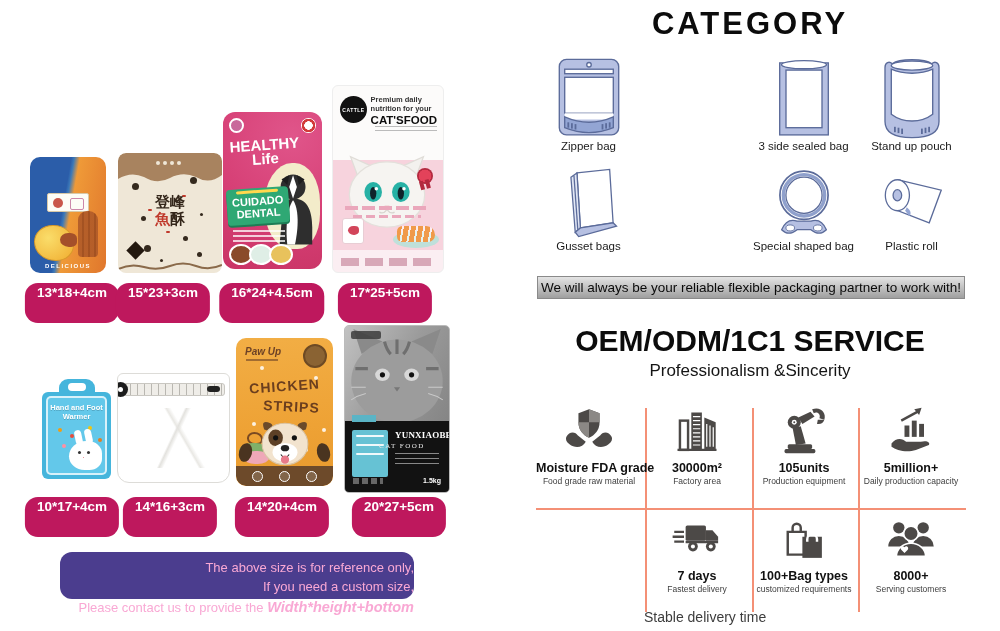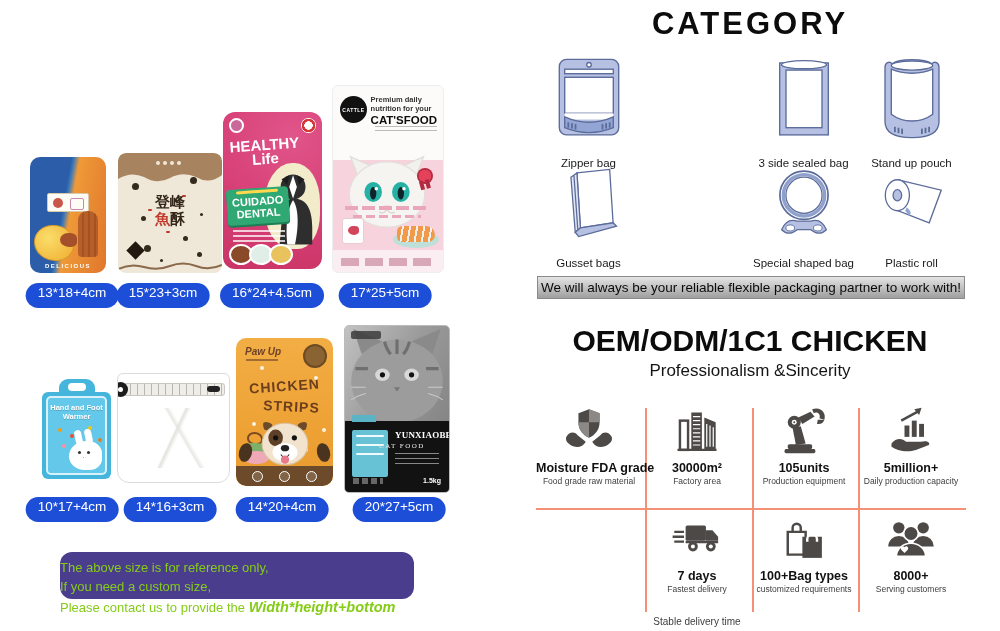--- a/index.html
+++ b/index.html
@@ -7,24 +7,24 @@
   body{font-family:"Liberation Sans",sans-serif;background:#fff}
   .page{position:relative;width:1000px;height:631px;background:#fff;overflow:hidden}
   .abs{position:absolute}
 
   
   .custom-header{position:absolute;left:0;top:16px;width:500px;display:flex;align-items:center;justify-content:center;gap:12px}
   .dash{width:34px;height:5px;background:#141414}
   .custom-header h1{font-size:27px;font-weight:900;font-style:italic;white-space:nowrap;transform:scaleX(.9);color:#111;letter-spacing:0}
 
   
-  .pill{position:absolute;transform:translateX(-50%);background:#1d4ed8;color:#fff;font-weight:400;font-size:13.5px;padding:2px 12px 0;border-radius:13px;white-space:nowrap;height:25px}
+  .pill{position:absolute;transform:translateX(-50%);background:#be185d;color:#fff;font-weight:700;font-size:13.5px;padding:2px 12px 0;border-radius:13px;white-space:nowrap;height:40px}
 
   
-  .note{position:absolute;left:60px;top:552px;width:354px;height:47px;background:#4b3d8e;border-radius:12px;color:#84cc16;text-align:left;font-size:13px;padding-top:7px;line-height:1.45}
+  .note{position:absolute;left:60px;top:552px;width:354px;height:47px;background:#4b3d8e;border-radius:12px;color:#f9a8d4;text-align:right;font-size:13px;padding-top:7px;line-height:1.45}
   .note .em{font-weight:800;font-style:italic;font-size:14.5px}
 
   
   .bag{position:absolute;overflow:hidden}
   .bag1{left:30px;top:157px;width:76px;height:116px;border-radius:10px;background:linear-gradient(100deg,#2b5da9 0%,#2b5da9 43%,#3c79b8 46%,#ef9a38 52%,#e0762c 100%)}
   .b1-label{position:absolute;left:50%;top:36px;transform:translateX(-50%);width:42px;height:19px;background:#fdfdf6;border:1px solid #d8c9a8;border-radius:2px}
   .b1-label::after{content:"";position:absolute;left:5px;top:4px;width:10px;height:10px;border-radius:50%;background:#c0392b;opacity:.85}
   .b1-label::before{content:"";position:absolute;right:4px;top:4px;width:12px;height:10px;border:1px solid #c8a;border-radius:2px}
   .b1-fruit{position:absolute;left:4px;bottom:12px;width:40px;height:36px;background:radial-gradient(circle at 35% 35%,#fadd6a,#f0ac2f);border-radius:48% 52% 45% 55%;border:1px solid #d89a2a}
   .b1-squirrel{position:absolute;left:30px;bottom:26px;width:17px;height:14px;background:#a4502a;border-radius:55% 45% 40% 60%}
@@ -117,32 +117,32 @@
   .b8-brand{position:absolute;left:50px;top:9px;color:#fff;font-family:"Liberation Serif",serif;font-weight:700;font-size:9px;letter-spacing:.2px}
   .b8-sub{position:absolute;left:34px;top:21px;color:#e8e8e8;font-family:"Liberation Serif",serif;font-size:7px;letter-spacing:1.5px}
   .b8-lines{position:absolute;left:50px;top:32px;width:44px;height:14px;background:repeating-linear-gradient(180deg,#888 0 1.5px,transparent 1.5px 5px)}
   .b8-weight{position:absolute;right:8px;bottom:8px;color:#fff;font-size:7px;font-weight:700}
   .b8-bot{position:absolute;left:8px;bottom:8px;width:30px;height:6px;background:repeating-linear-gradient(90deg,#666 0 6px,transparent 6px 9px)}
 
   
   .cat-title{position:absolute;left:535px;top:6px;width:430px;text-align:center;font-size:31px;font-weight:800;letter-spacing:3px;color:#0c0c0c}
   .cat-cell{position:absolute;width:107px;text-align:center}
   .cat-cell svg{display:block;margin:0 auto}
-  .cat-label{font-size:11.5px;color:#1a1a1a;margin-top:17px}
+  .cat-label{font-size:11.5px;color:#1a1a1a;margin-top:0}
 
   .gray-banner{position:absolute;left:537px;top:276px;width:428px;height:23px;background:linear-gradient(180deg,#e4e4e4,#9f9f9f);border:1px solid #8a8a8a;text-align:center;font-size:13.5px;line-height:21px;color:#0a0a0a}
 
   
   .oem-title{position:absolute;left:535px;top:324px;width:430px;text-align:center;font-size:30px;font-weight:800;color:#0c0c0c}
   .oem-sub{position:absolute;left:535px;top:361px;width:430px;text-align:center;font-size:17px;color:#151515}
   .svc-cell{position:absolute;width:106px;text-align:center}
   .svc-cell svg{width:52px;height:52px;display:block;margin:0 auto}
   .svc-title{font-size:12.5px;font-weight:800;color:#111;margin-top:3px;white-space:nowrap}
   .svc-desc{font-size:8.5px;color:#3d3d3d;margin-top:1px;white-space:nowrap}
-  .svc-desc2{font-size:10px;color:#3d3d3d;margin-top:22px;white-space:nowrap}
+  .svc-desc2{font-size:14px;color:#3d3d3d;margin-top:15px;white-space:nowrap}
   .vdiv{position:absolute;width:2px;background:#f49076;top:408px;height:204px}
   .hdiv{position:absolute;left:536px;top:508px;width:430px;height:2px;background:#f49076}
 </style>
 </head>
 <body>
 
 <div class="page">
 
 
   <div class="bag bag1">
@@ -414,21 +414,21 @@
         <ellipse cx="23" cy="34" rx="14" ry="18" fill="#fff"></ellipse>
         <ellipse cx="23" cy="34" rx="5" ry="6.5" fill="#b6c0e2"></ellipse>
         <path d="M34 48 Q41 54 37 58 L32 52 Z" fill="#93a5d4" stroke="none"></path>
       </g>
     </svg>
     <div class="cat-label">Plastic roll</div>
   </div>
 
   <div class="gray-banner">We will always be your reliable flexible packaging partner to work with!</div>
 
-  <div class="oem-title">OEM/ODM/1C1 CHICKEN</div>
+  <div class="oem-title">OEM/ODM/1C1 SERVICE</div>
   <div class="oem-sub">Professionalism &amp;Sincerity</div>
 
   <div class="vdiv" style="left:645px"></div>
   <div class="vdiv" style="left:752px"></div>
   <div class="vdiv" style="left:858px"></div>
   <div class="hdiv"></div>
 
   <div class="svc-cell" style="left:536px;top:406px">
     <svg viewBox="0 0 64 64">
       <path d="M32 4 L45 9 V20 C45 30 39 36 32 39 C25 36 19 30 19 20 V9 Z" fill="#4c4947"></path>

